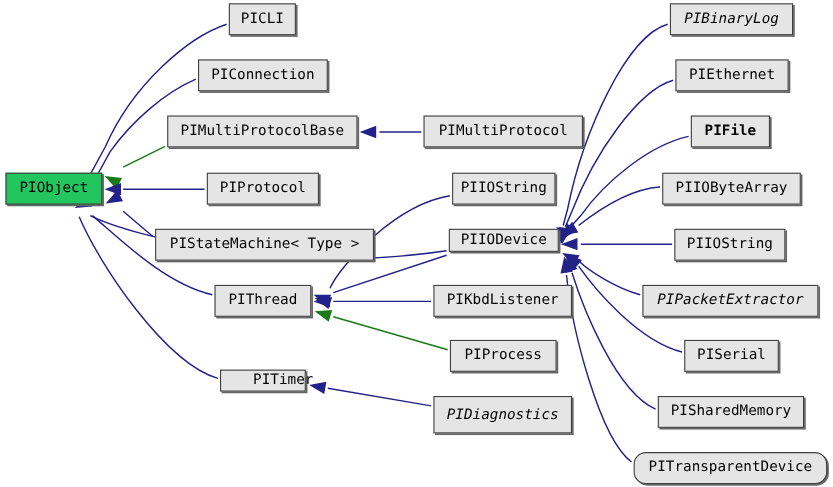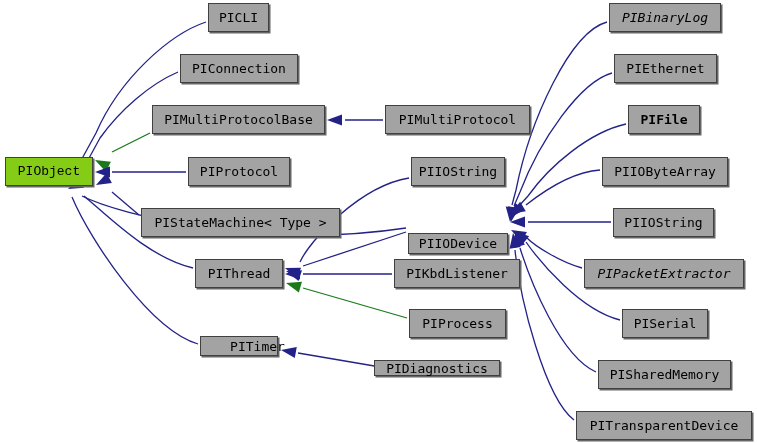--- a/index.html
+++ b/index.html
@@ -18,36 +18,35 @@
   svg.edges {
     position: absolute;
     left: 0;
     top: 0;
     width: 757px;
     height: 443px;
   }
   .node {
     position: absolute;
     box-sizing: border-box;
-    background: #a3a3a3;
+    background: #e5e5e5;
     border: 1px solid #404040;
     box-shadow: 1.5px 1.5px 0 0 #666666;
     display: flex;
     align-items: center;
     justify-content: center;
     color: #000000;
     font-size: 13px;
     line-height: 1;
     letter-spacing: 0px;
     white-space: nowrap;
     z-index: 5;
   }
   .node.root {
-    background: #84cc16;
-    font-family: Liberation Mono, monospace;
+    background: #22c55e;
   }
   .node-label {
     display: block;
     transform: translateY(-0.5px);
   }
 </style>
 </head>
 <body>
 
 <div id="diagram-root">
@@ -167,36 +166,36 @@
       </div>
       <div class="node" style="left: 188px; top: 157px; width: 102px; height: 29px;">
         <span class="node-label">PIProtocol</span>
       </div>
       <div class="node" style="left: 141px; top: 208px; width: 199px; height: 29px;">
         <span class="node-label">PIStateMachine&lt; Type &gt;</span>
       </div>
       <div class="node" style="left: 411px; top: 157px; width: 94px; height: 29px;">
         <span class="node-label">PIIOString</span>
       </div>
-      <div class="node" style="left: 408px; top: 208px; width: 100px; height: 21px; margin-top: 25px;">
+      <div class="node" style="left: 408px; top: 208px; width: 100px; height: 21px;">
         <span class="node-label">PIIODevice</span>
       </div>
       <div class="node" style="left: 195px; top: 259px; width: 88px; height: 29px;">
         <span class="node-label">PIThread</span>
       </div>
       <div class="node" style="left: 394px; top: 259px; width: 126px; height: 29px;">
         <span class="node-label">PIKbdListener</span>
       </div>
       <div class="node" style="left: 409px; top: 309px; width: 97px; height: 29px;">
         <span class="node-label">PIProcess</span>
       </div>
       <div class="node" style="left: 200px; top: 336px; width: 78px; height: 20px; padding-left: 37px;">
         <span class="node-label">PITimer</span>
       </div>
-      <div class="node" style="left: 374px; top: 360px; width: 126px; height: 16px;">
+      <div class="node" style="left: 394px; top: 360px; width: 126px; height: 34px; font-style: italic;">
         <span class="node-label">PIDiagnostics</span>
       </div>
       <div class="node" style="left: 609px; top: 3px; width: 112px; height: 29px; font-style: italic;">
         <span class="node-label">PIBinaryLog</span>
       </div>
       <div class="node" style="left: 614px; top: 54px; width: 103px; height: 29px;">
         <span class="node-label">PIEthernet</span>
       </div>
       <div class="node" style="left: 628px; top: 105px; width: 72px; height: 29px; font-weight: bold;">
         <span class="node-label">PIFile</span>
@@ -209,18 +208,18 @@
       </div>
       <div class="node" style="left: 584px; top: 259px; width: 160px; height: 29px; font-style: italic;">
         <span class="node-label">PIPacketExtractor</span>
       </div>
       <div class="node" style="left: 622px; top: 309px; width: 86px; height: 29px;">
         <span class="node-label">PISerial</span>
       </div>
       <div class="node" style="left: 598px; top: 360px; width: 133px; height: 29px;">
         <span class="node-label">PISharedMemory</span>
       </div>
-      <div class="node" style="left: 576px; top: 411px; width: 176px; height: 29px;">
+      <div class="node" style="left: 576px; top: 411px; width: 176px; height: 29px; border-radius: 11px;">
         <span class="node-label">PITransparentDevice</span>
       </div>
     </div>
 
 </div>
 
 </body></html>

